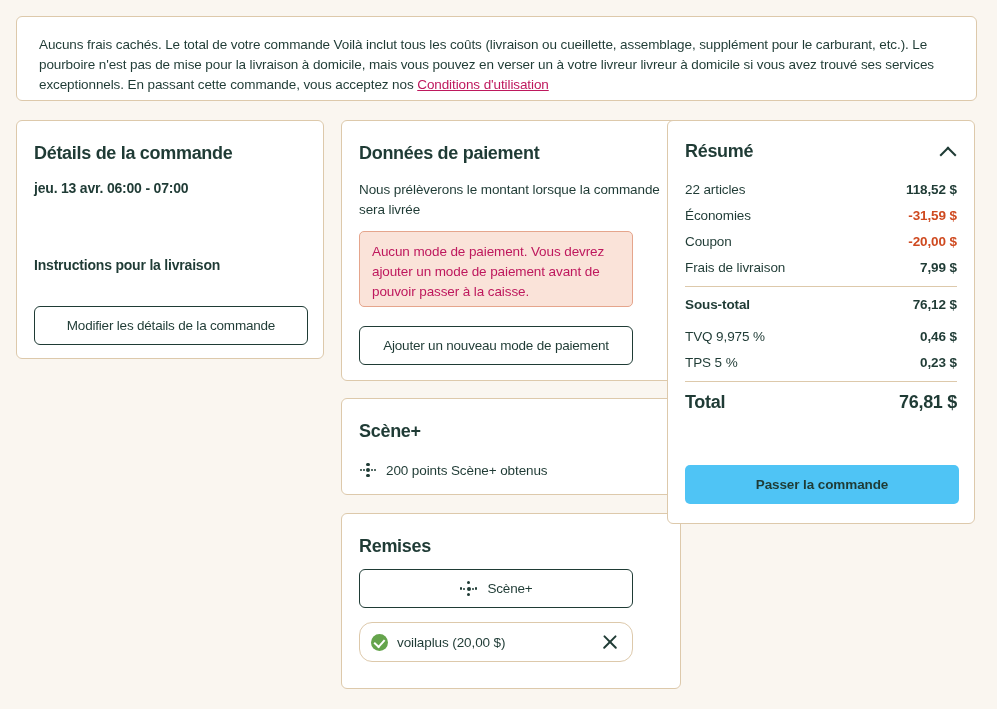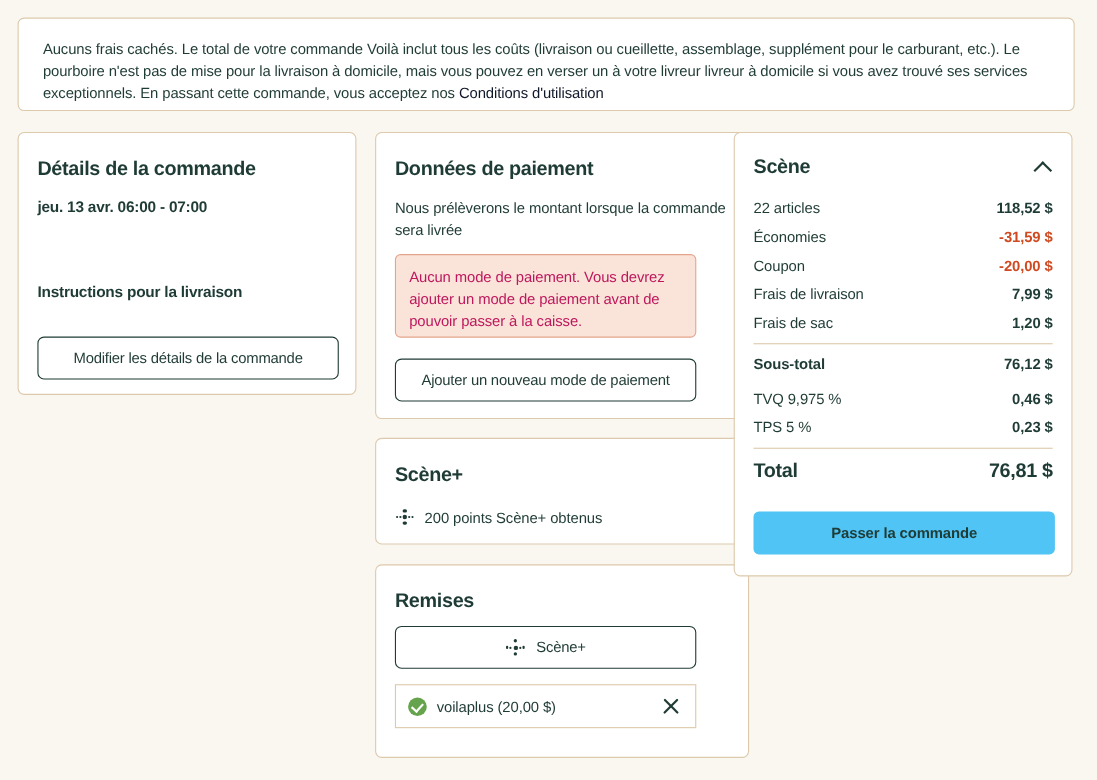--- a/index.html
+++ b/index.html
@@ -40,21 +40,22 @@
     height: 85px;
     padding: 18px 22px 0 22px;
   }
   .banner-text {
     font-size: 13.5px;
     line-height: 20px;
     color: #1f3b35;
     letter-spacing: -0.1px;
   }
   .banner-link {
-    color: #0f172a;
+    color: #be185d;
+    text-decoration: underline;
     cursor: pointer;
     text-align: center;
   }
 
   
   .col-left   { left: 16px;  width: 308px; }
   .col-mid    { left: 341px; width: 340px; }
   .col-right  { left: 667px; width: 308px; }
 
   .card-order      { top: 120px; height: 239px; padding: 22px 17px; }
@@ -186,21 +187,21 @@
     gap: 10px;
     border-width: 1.6px;
   }
   .coupon-chip {
     position: absolute;
     left: 17px;
     top: 108px;
     width: 274px;
     height: 40px;
     border: 1px solid #ddc9ab;
-    border-radius: 0;
+    border-radius: 13px;
     background: #ffffff;
     box-sizing: border-box;
     display: flex;
     align-items: center;
     padding: 0 11px;
   }
   .check-icon {
     width: 17px;
     height: 17px;
     border-radius: 50%;
@@ -372,44 +373,40 @@
     </button>
     <div class="coupon-chip">
       <span class="check-icon"></span>
       <span class="coupon-label">voilaplus (20,00 $)</span>
       <span class="close-x"></span>
     </div>
   </div>
 
   <div class="card col-right card-summary">
     <div class="summary-head">
-      <h2 class="card-title" style="margin:0">Scène</h2>
+      <h2 class="card-title" style="margin:0">Résumé</h2>
       <span class="chevron-up"></span>
     </div>
 
     <div class="sum-row">
       <span class="label">22 articles</span>
       <span class="amt">118,52 $</span>
     </div>
     <div class="sum-row neg">
       <span class="label">Économies</span>
       <span class="amt">-31,59 $</span>
     </div>
     <div class="sum-row neg">
       <span class="label">Coupon</span>
       <span class="amt">-20,00 $</span>
     </div>
     <div class="sum-row">
       <span class="label">Frais de livraison</span>
       <span class="amt">7,99 $</span>
     </div>
-    <div class="sum-row">
-      <span class="label">Frais de sac</span>
-      <span class="amt">1,20 $</span>
-    </div>
 
     <div class="sum-sep"></div>
 
     <div class="sum-row bold">
       <span class="label">Sous-total</span>
       <span class="amt">76,12 $</span>
     </div>
 
     <div class="sum-row" style="margin-top:6px">
       <span class="label">TVQ 9,975 %</span>

